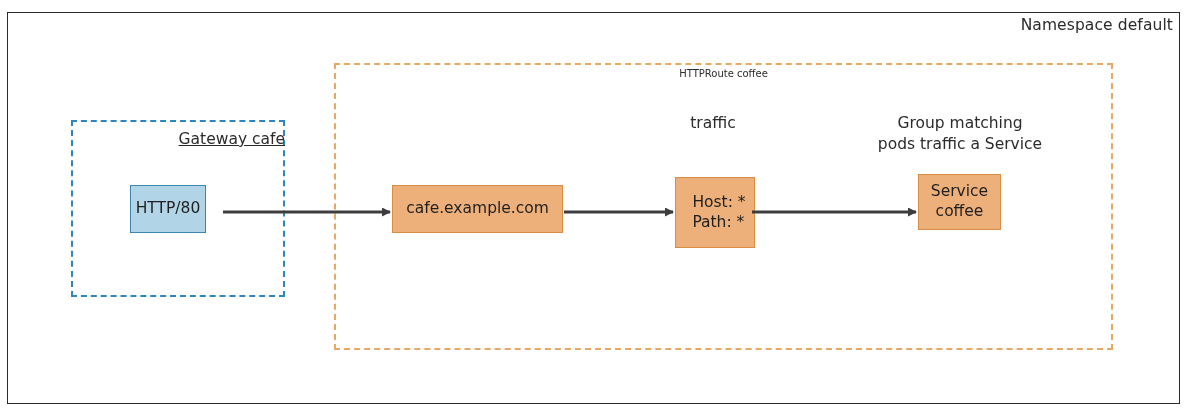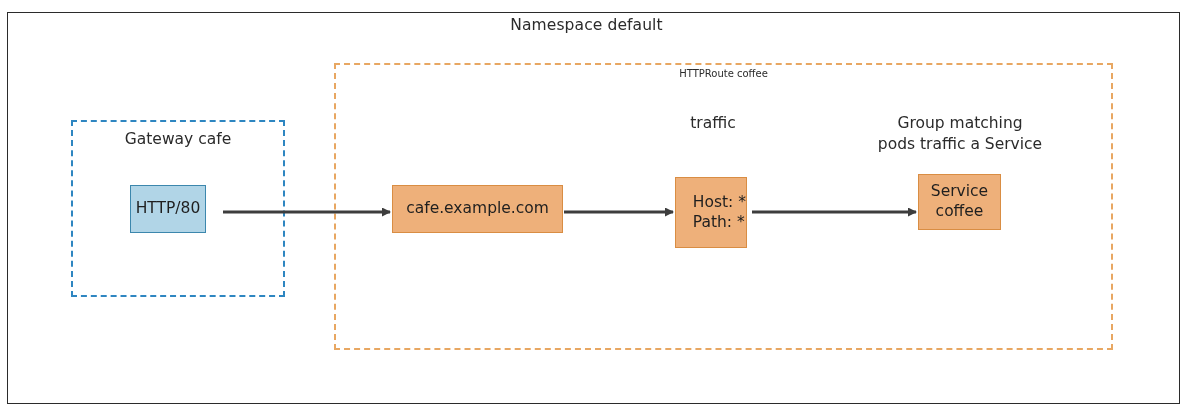--- a/index.html
+++ b/index.html
@@ -27,44 +27,45 @@
     height: 392px;
     border: 1.6px solid #2b2b2b;
     background: #ffffff;
     box-sizing: border-box;
   }
   .namespace-title {
     position: absolute;
     left: 0;
     top: 16px;
     width: 1173px;
-    text-align: center;
+    text-align: right;
     font-size: 15.5px;
     color: #2b2b2b;
     letter-spacing: 0.1px;
   }
 
   .gateway-box {
     position: absolute;
     left: 71px;
     top: 120px;
     width: 214px;
     height: 177px;
     border: 2px dashed #2e86c1;
     background: transparent;
     box-sizing: border-box;
   }
   .gateway-title {
     position: absolute;
     left: 71px;
     top: 130px;
     width: 214px;
-    text-align: center;
-    font-size: 15.5px;
-    color: #2b2b2b;
+    text-align: right;
+    font-size: 15.5px;
+    color: #2b2b2b;
+    text-decoration: underline;
   }
 
   .httproute-box {
     position: absolute;
     left: 334px;
     top: 63px;
     width: 779px;
     height: 287px;
     border: 2px dashed #e8a762;
     background: transparent;
@@ -104,25 +105,25 @@
     left: 392px;
     top: 185px;
     width: 171px;
     height: 48px;
     background: #eeb07a;
     border: 1.6px solid #d98d43;
   }
   .node-match {
     left: 675px;
     top: 177px;
-    width: 72px;
+    width: 80px;
     height: 71px;
     background: #eeb07a;
     border: 1.6px solid #d98d43;
-    justify-content: flex-end;
+    justify-content: center;
     padding-left: 8px;
   }
   .node-match .lines {
     text-align: left;
   }
   .node-service {
     left: 918px;
     top: 174px;
     width: 83px;
     height: 56px;

